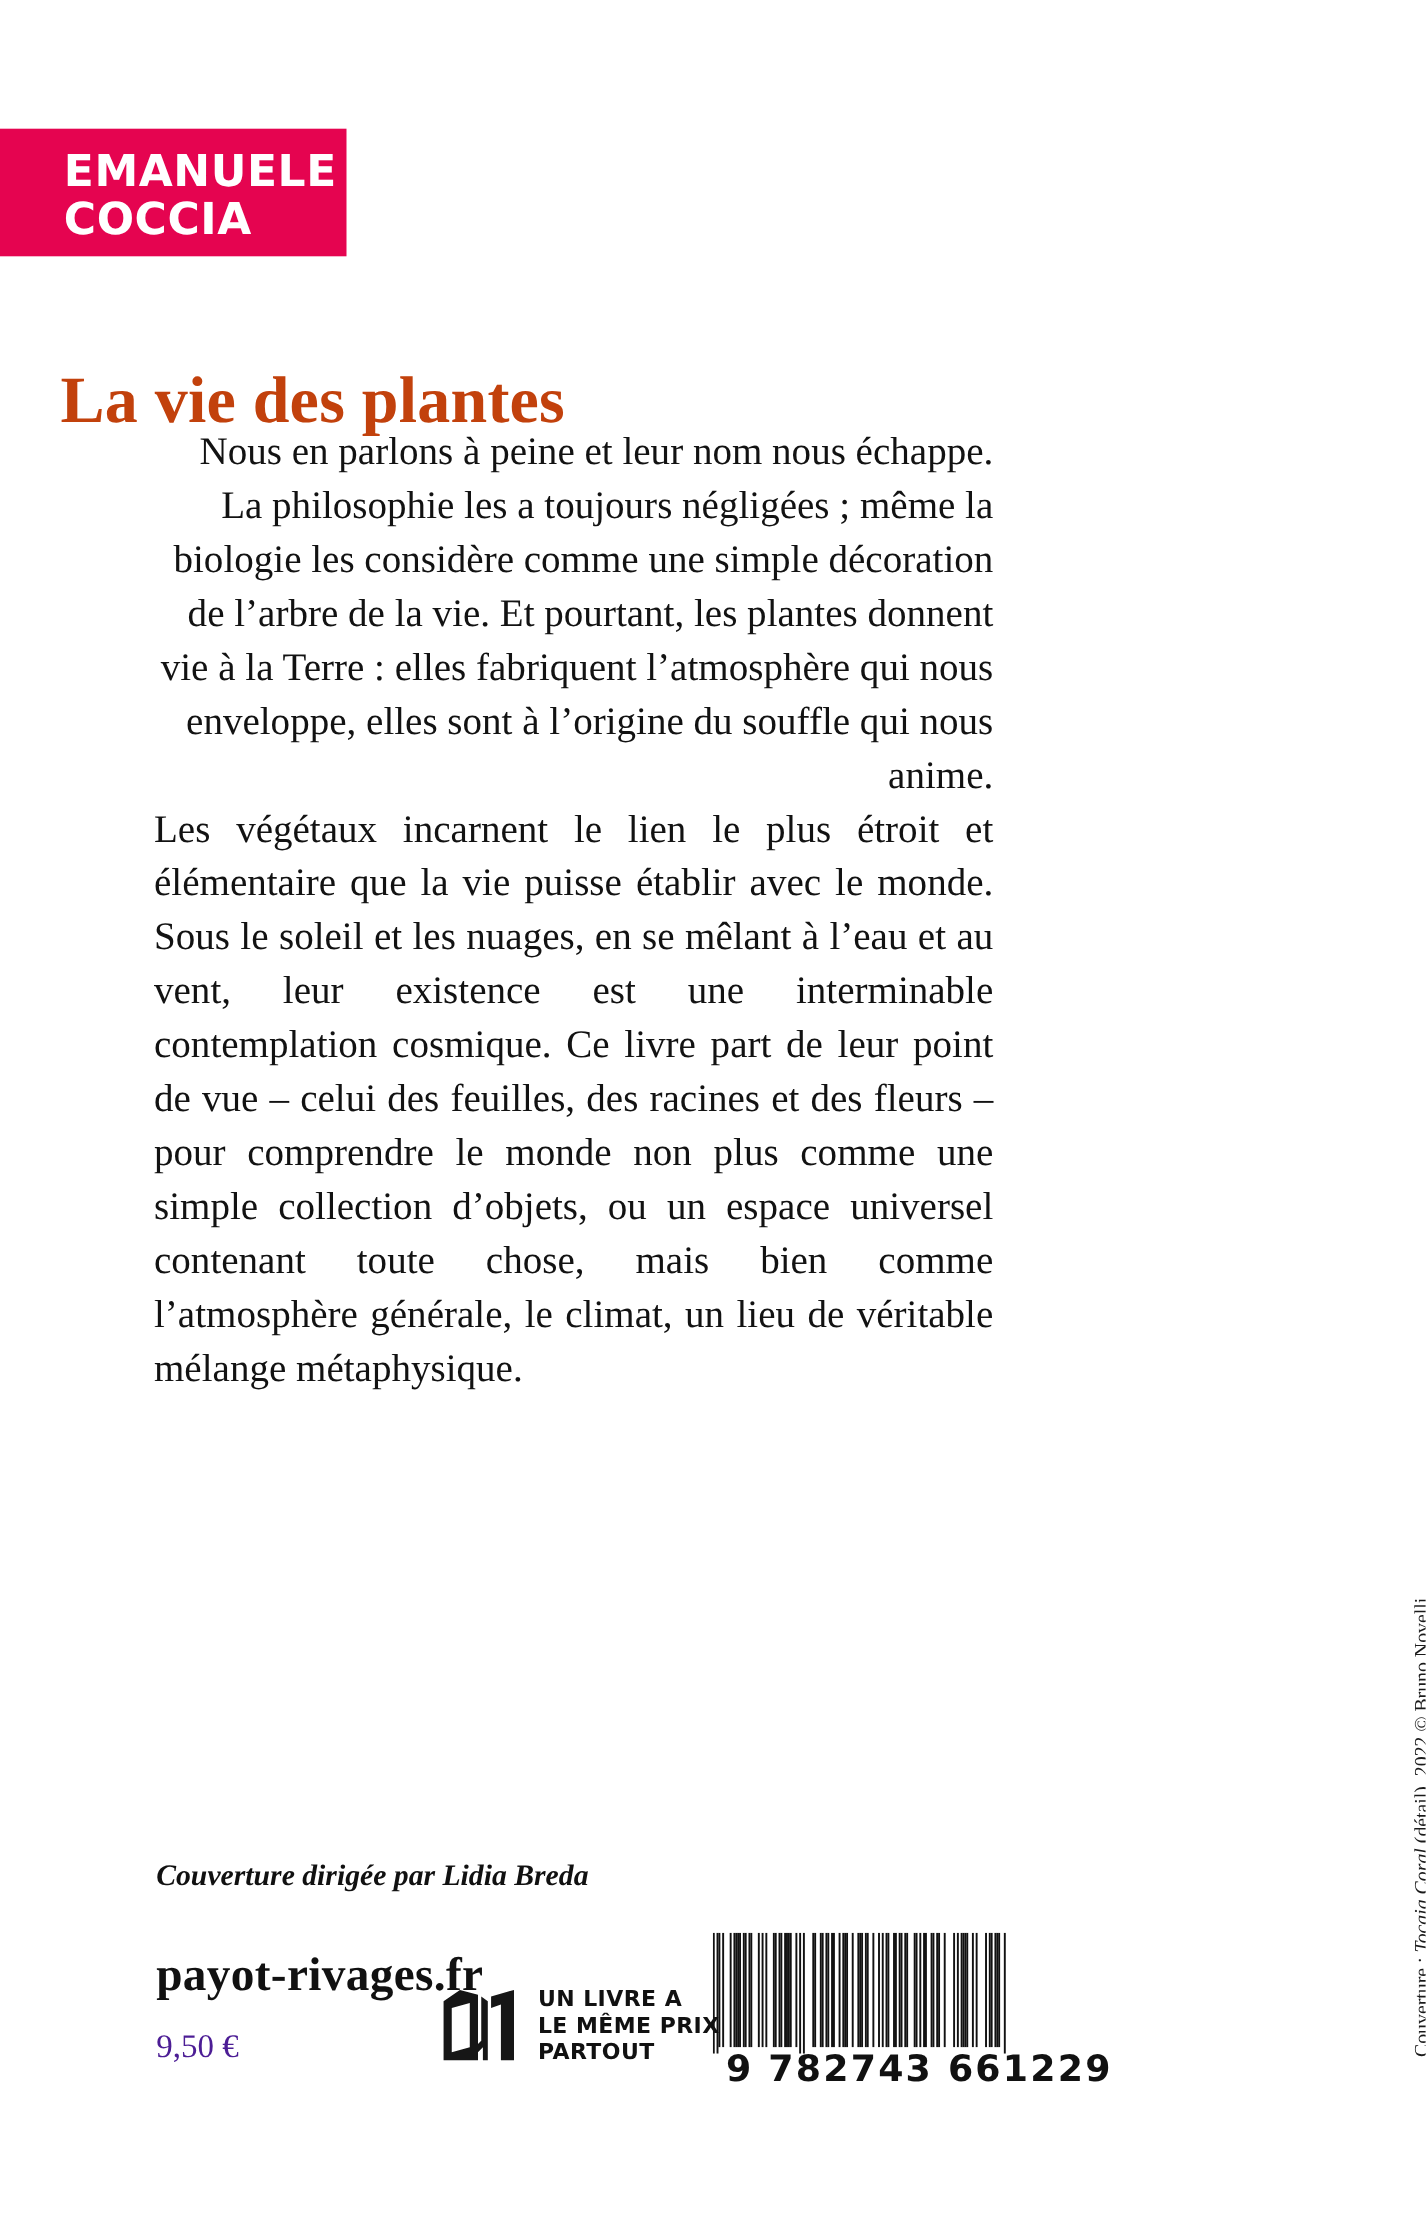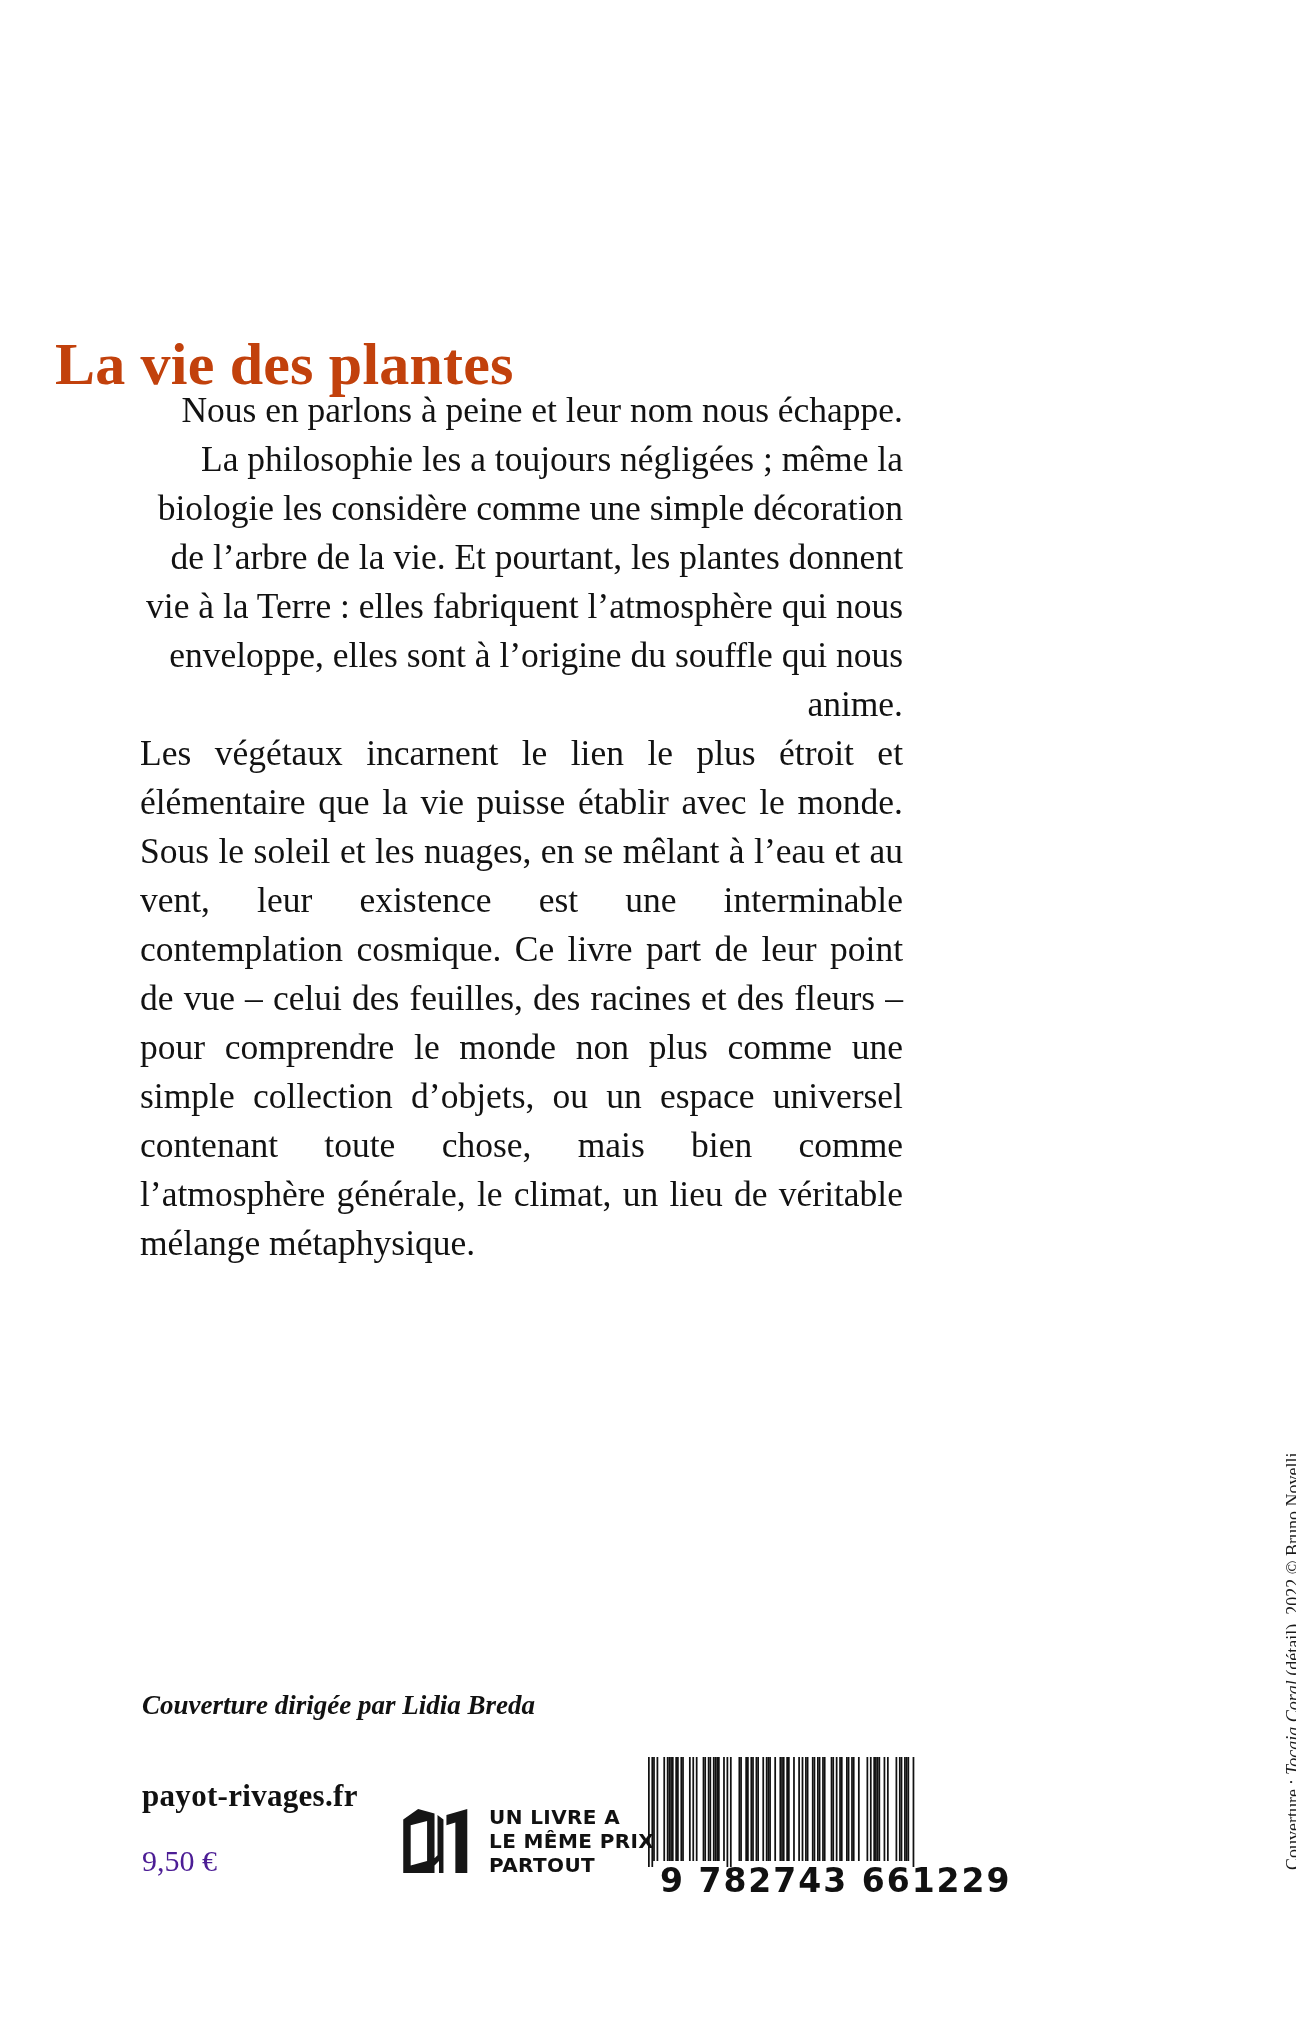--- a/index.html
+++ b/index.html
@@ -113,21 +113,21 @@
     color: #111111;
     white-space: nowrap;
   }
 
   .brand-url {
     position: absolute;
     left: 142px;
     top: 1776px;
     font-family: "Liberation Serif", serif;
     font-weight: bold;
-    font-size: 31px;
+    font-size: 43px;
     line-height: 40px;
     letter-spacing: 0.3px;
     color: #111111;
     white-space: nowrap;
   }
 
   .price {
     position: absolute;
     left: 142px;
     top: 1844px;
@@ -191,20 +191,24 @@
     text-align: center;
     white-space: nowrap;
     margin-left: 12px;
   }
 </style>
 </head>
 <body>
 
 <div class="page">
 
+  <div class="author-block">
+    <div class="author-line">EMANUELE</div>
+    <div class="author-line">COCCIA</div>
+  </div>
 
   <div class="book-title">La vie des plantes</div>
 
   <div class="blurb">
     <p class="p1">Nous en parlons à peine et leur nom nous échappe. La philosophie les a toujours négligées ; même la biologie les considère comme une simple décoration de l’arbre de la vie. Et pourtant, les plantes donnent vie à la Terre : elles fabriquent l’atmosphère qui nous enveloppe, elles sont à l’origine du souffle qui nous anime.</p>
     <p class="p2">Les végétaux incarnent le lien le plus étroit et élémentaire que la vie puisse établir avec le monde. Sous le soleil et les nuages, en se mêlant à l’eau et au vent, leur existence est une interminable contemplation cosmique. Ce livre part de leur point de vue – celui des feuilles, des racines et des fleurs – pour comprendre le monde non plus comme une simple collection d’objets, ou un espace universel contenant toute chose, mais bien comme l’atmosphère générale, le climat, un lieu de véritable mélange métaphysique.</p>
   </div>
 
   <div class="side-credit"><span>Couverture : </span><span class="ital">Tocaia Coral</span><span> (détail), 2022 © Bruno Novelli</span></div>
 

